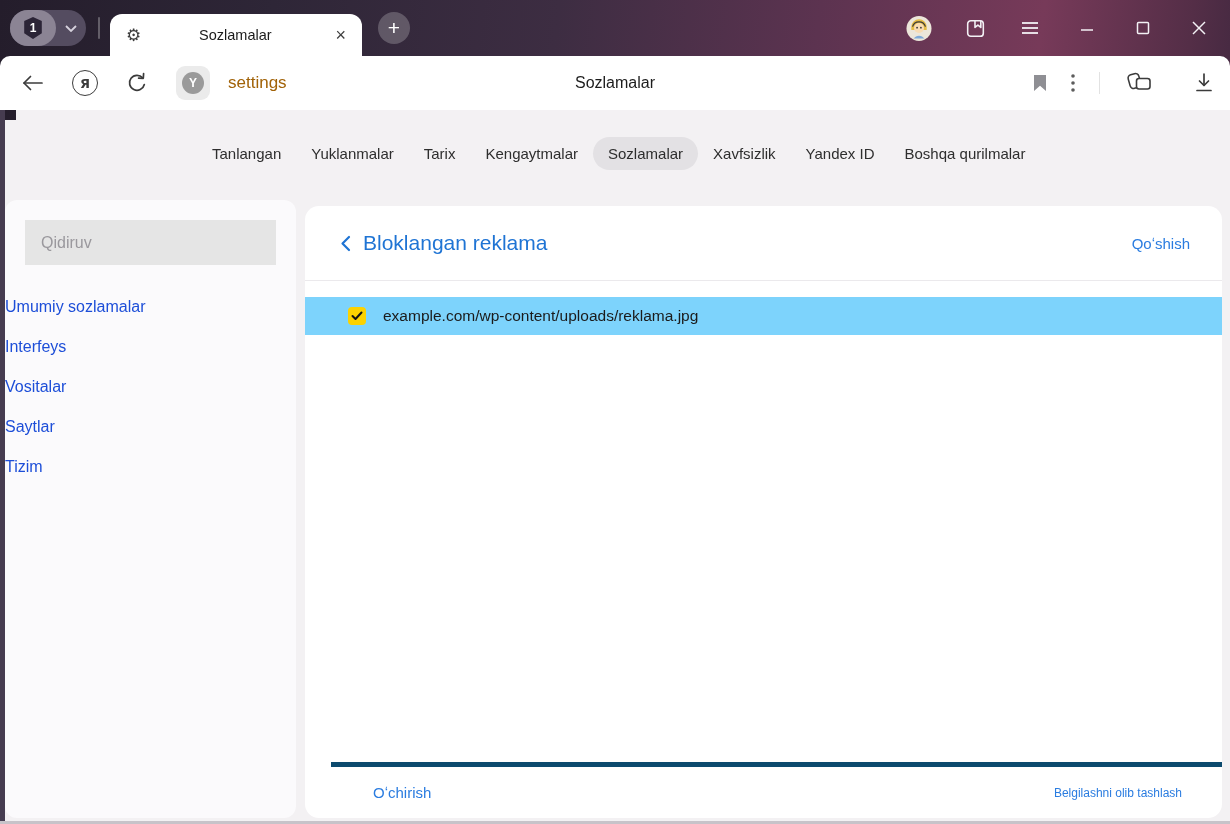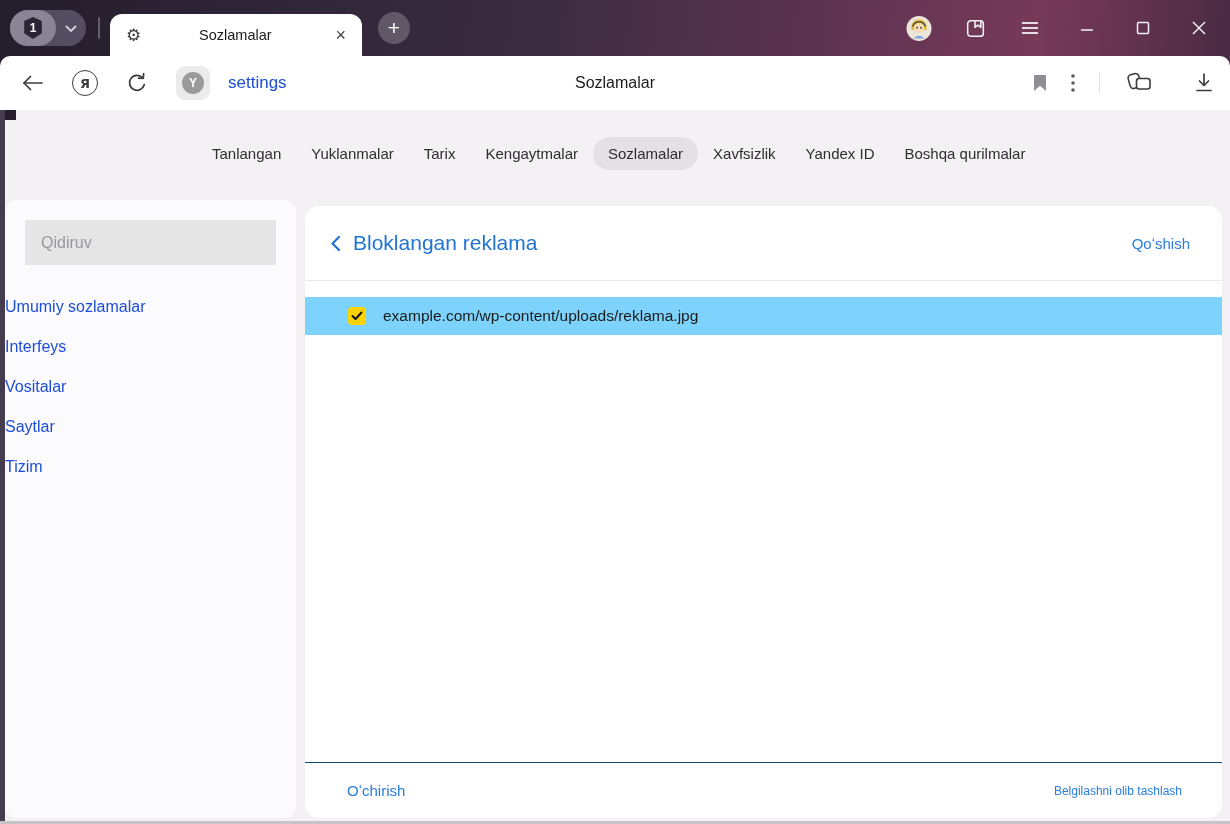--- a/index.html
+++ b/index.html
@@ -42,21 +42,21 @@
             border-radius:10px 10px 0 0; display:flex; align-items:center; }
   .nb-left { display:flex; align-items:center; gap:28px; padding-left:22px; }
   .nb-icon { display:flex; align-items:center; justify-content:center; cursor:pointer; }
   .ya-circle { width:26px; height:26px; border:1.6px solid #3c3c3c; border-radius:50%;
                display:flex; align-items:center; justify-content:center; font-size:13px; color:#3c3c3c;
                font-family:"DejaVu Sans", sans-serif; font-weight:600; }
   .site-badge { width:34px; height:34px; border-radius:9px; background:#ebebeb;
                 display:flex; align-items:center; justify-content:center; cursor:pointer; }
   .site-badge-circle { width:22px; height:22px; border-radius:50%; background:#9a9a9a; color:#fff;
                        font-size:12px; font-weight:700; display:flex; align-items:center; justify-content:center; }
-  .url-text { font-size:17px; color:#1d4ed8; margin-left:-10px; cursor:text; }
+  .url-text { font-size:17px; color:#a16207; margin-left:-10px; cursor:text; }
   .nb-title { position:absolute; left:50%; top:50%; transform:translate(-50%,-50%);
               font-size:16px; color:#1c1c1c; }
   .nb-right { position:absolute; right:16px; top:0; height:100%; display:flex; align-items:center; gap:24px; }
   .nb-sep { width:1px; height:22px; background:#e2e2e2; }
   .dl-icon { margin-left:16px; }
 
   
   .tabsrow { position:absolute; top:110px; left:16px; width:100%; height:86px; background:#f3f1f3;
              display:flex; align-items:center; padding-left:181px; }
   .tab-item { font-size:15px; color:#2e2e2e; padding:8px 15px; border-radius:17px; cursor:pointer; white-space:nowrap; }
@@ -74,32 +74,32 @@
   .search-input { width:100%; border:none; outline:none; background:transparent; font-size:16px;
                   color:#333; font-family:inherit; }
   .search-input::placeholder { color:#9a989d; opacity:1; }
   .side-list { margin-top:22px; }
   .side-item { height:40px; display:flex; align-items:center; 
                font-size:16px; color:#1d4ed8; cursor:pointer; }
 
   
   .main-panel { position:absolute; left:305px; top:206px; width:917px; height:612px;
                 background:#fff; border-radius:14px; display:flex; flex-direction:column; }
-  .mp-header { height:74px; display:flex; align-items:center; padding:0 32px 0 25px; }
+  .mp-header { height:74px; display:flex; align-items:center; padding:0 32px 0 25px;margin-left:10px; }
   .back-chevron { display:flex; align-items:center; cursor:pointer; }
   .mp-title { font-size:21px; color:#1f74d4; margin-left:12px; }
   .mp-add { margin-left:auto; font-size:15px; color:#2a7ce0; cursor:pointer; }
   .mp-divider { height:1px; background:#ebe9ec; }
   .mp-list { margin-top:16px; }
   .mp-row { height:38px; background:#7dd3fc; display:flex; align-items:center; padding-left:43px; }
   .checkbox { width:18px; height:18px; background:#fcd200; border-radius:4px;
               display:flex; align-items:center; justify-content:center; cursor:pointer; }
   .row-url { margin-left:17px; font-size:15.5px; color:#1b1b1b; }
   .mp-spacer { flex:1; }
-  .mp-footer { height:56px; display:flex; align-items:center; padding:0 40px 0 42px; border-top:1px solid #0c4a6e; }
+  .mp-footer { height:56px; display:flex; align-items:center; padding:0 40px 0 42px; border-top:5px solid #0c4a6e;margin-left:26px; }
   .mp-delete { font-size:15px; color:#2a7ce0; cursor:pointer; }
   .mp-clear { margin-left:auto; font-size:12px; color:#2a7ce0; cursor:pointer; }
 </style>
 </head>
 <body>
 
 <div class="screen">
   <div class="top-bg"></div>
 
   <div class="topbar">

